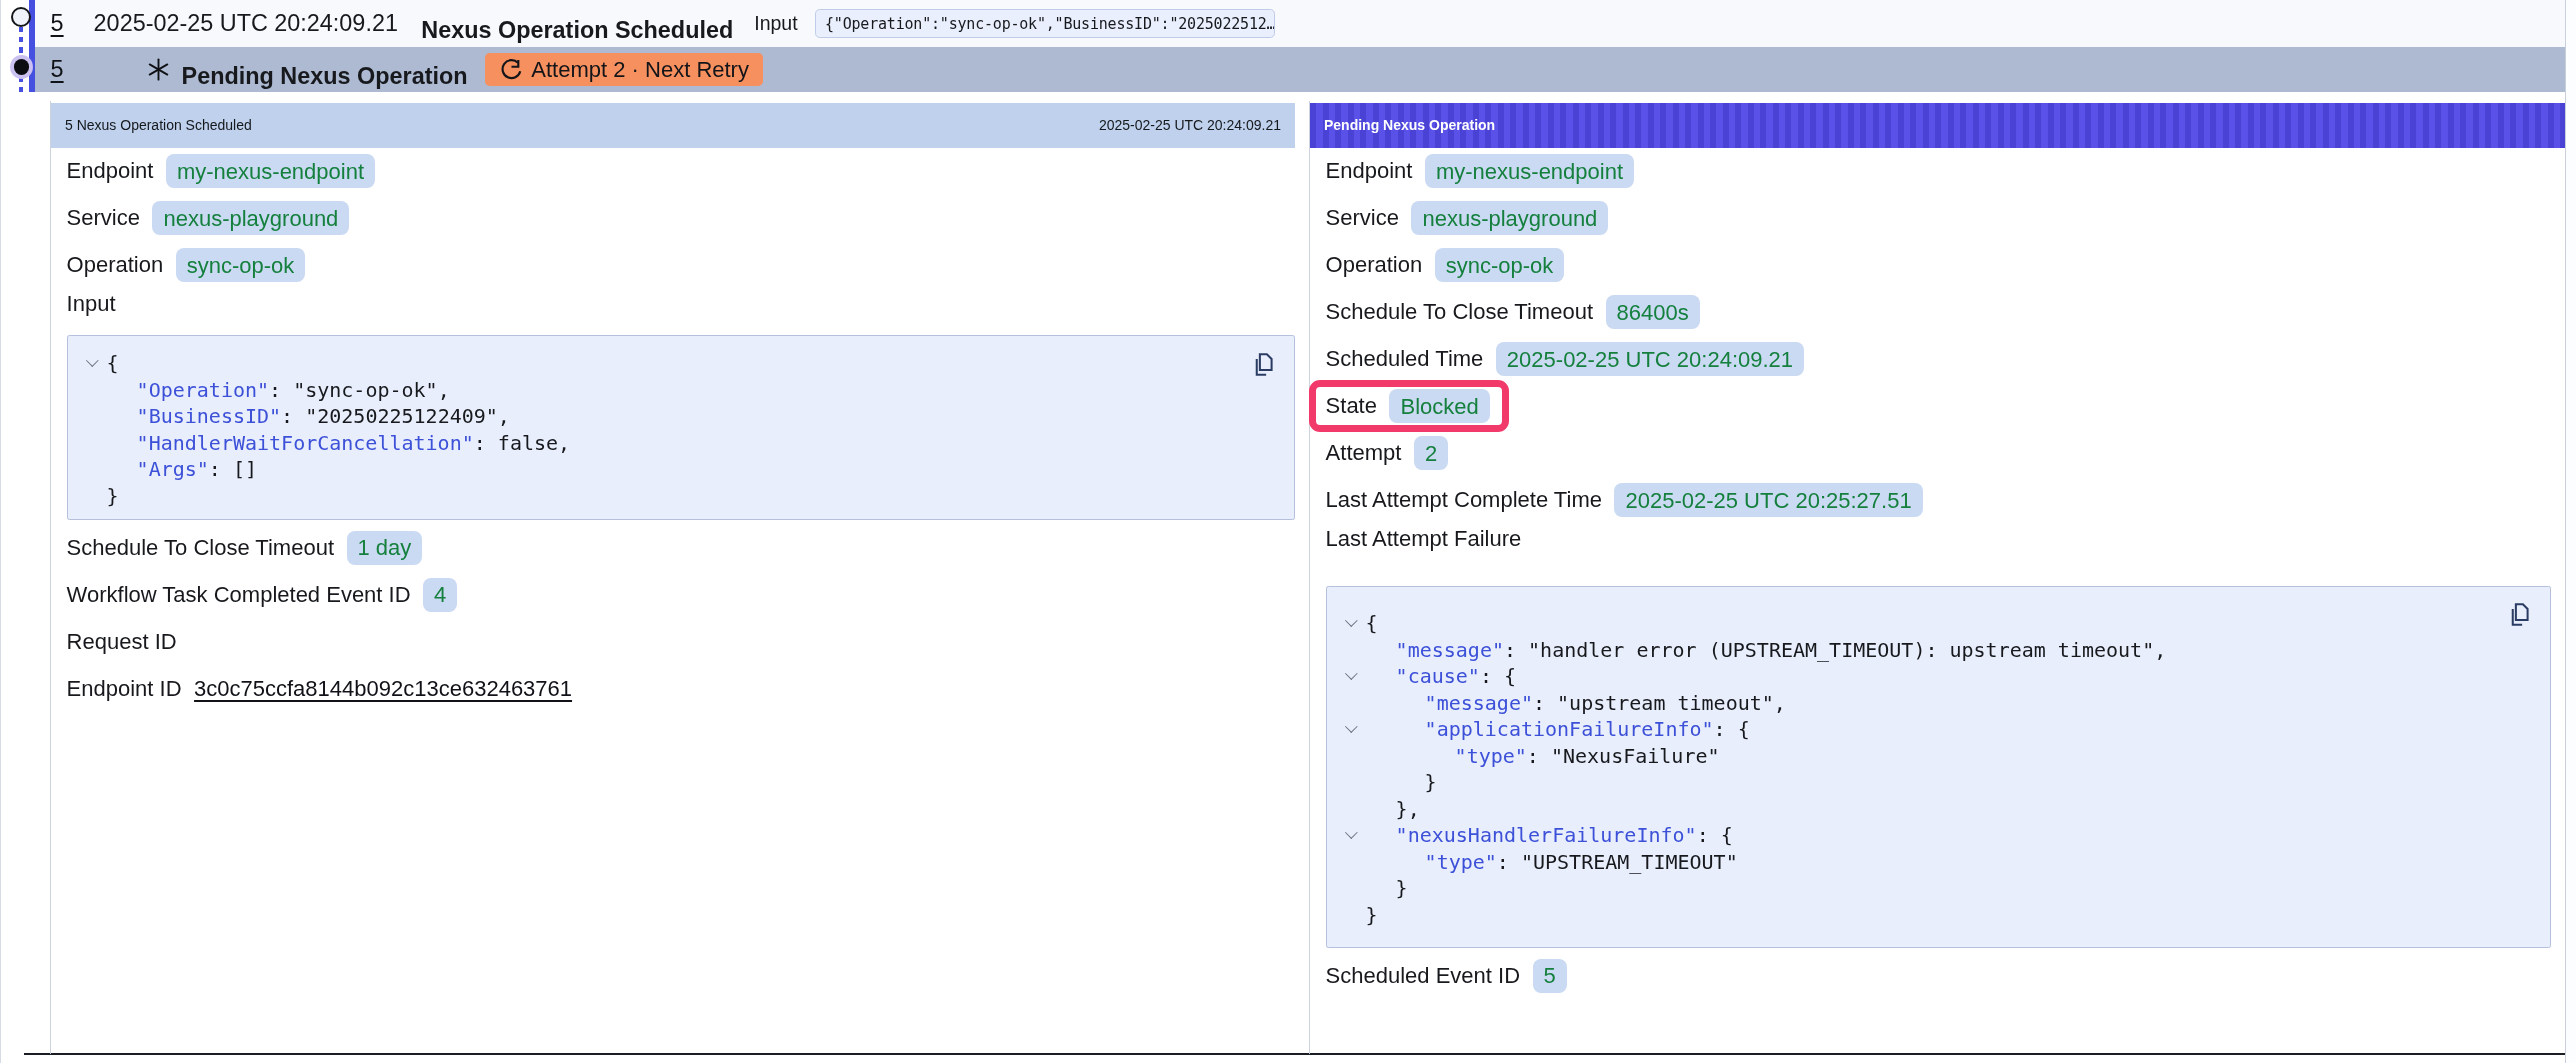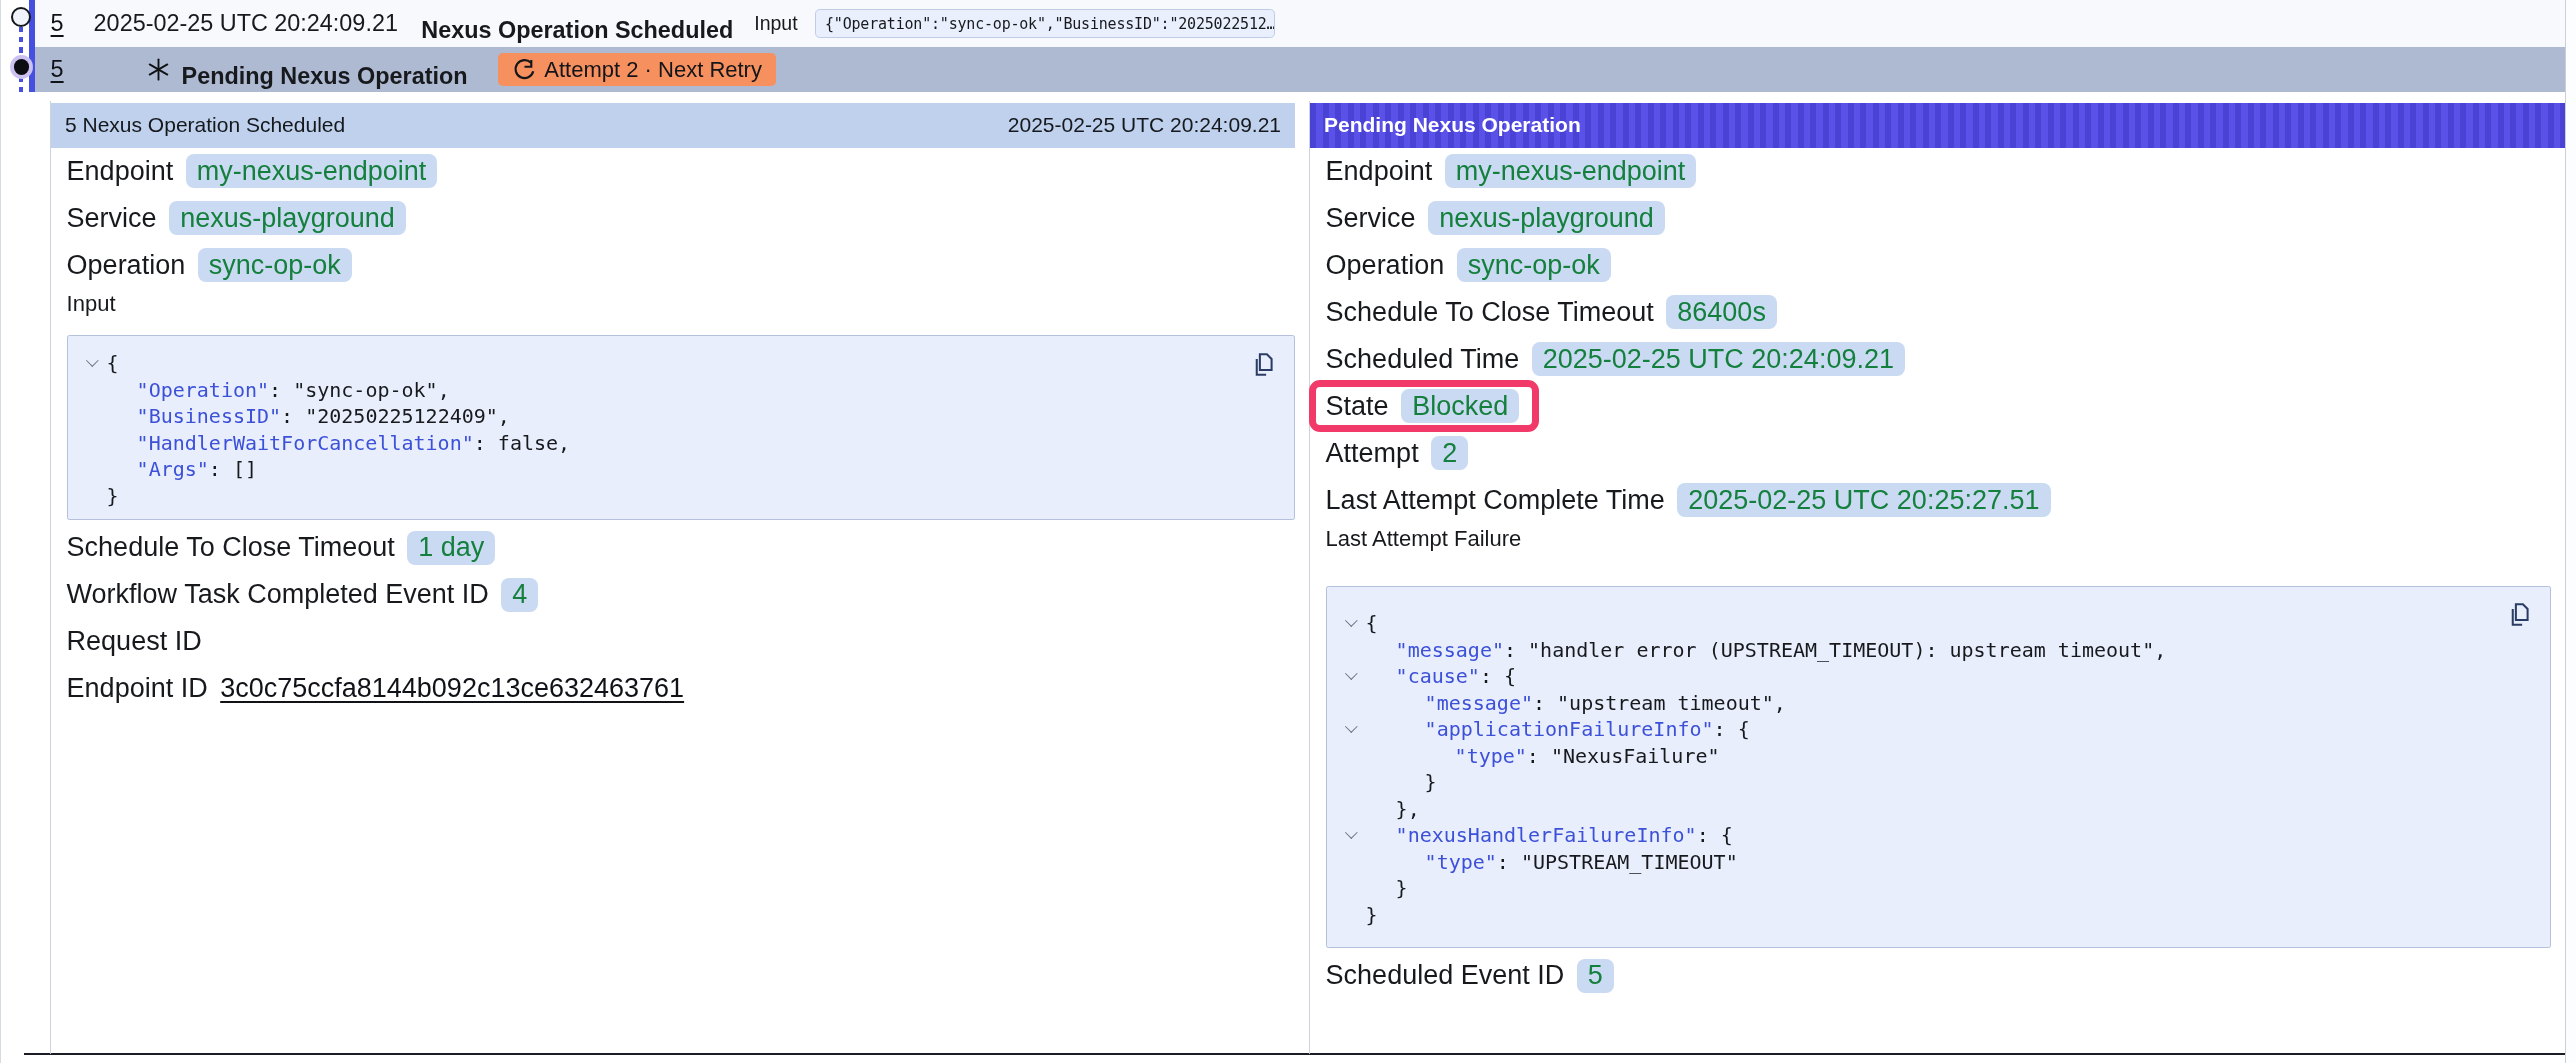--- a/index.html
+++ b/index.html
@@ -19,44 +19,44 @@
   .row1 .evt-name { margin-left:23.4px; }
   .evt-inline-label { margin-left:21px; font-size:19.5px; }
   .evt-chip {
     margin-left:17px; font-family:"DejaVu Sans Mono","Liberation Mono",monospace;
     font-size:15px; letter-spacing:-0.2px; background:#e9effd; border:1.6px solid #c0cce7;
     border-radius:4.7px; padding:4.7px 9.4px; max-width:460px; overflow:hidden; white-space:nowrap;
   }
   .ast-icon { margin-left:82px; display:inline-flex; }
   .row2 .evt-name { margin-left:11px; }
   .badge {
-    margin-left:30px; display:inline-flex; align-items:center; gap:9.4px;
+    margin-left:17px; display:inline-flex; align-items:center; gap:9.4px;
     background:var(--badge); border-radius:4.7px; padding:3.9px 14px; font-size:22px; color:#131519;
   }
   
   .tl-dash { position:absolute; left:18px; top:26.5px; width:3.9px; height:70px;
     background:repeating-linear-gradient(to bottom, var(--accent) 0 5.5px, transparent 5.5px 10px); }
   .tl-open { position:absolute; left:10px; top:7px; width:20px; height:20px; border:2.3px solid #14161a;
     border-radius:50%; background:#f0f3fa; }
   .tl-dot { position:absolute; left:12.5px; top:59px; width:15.6px; height:15.6px; background:#0c0d10;
     border-radius:50%; box-shadow:0 0 0 3.9px #cbc2f2; }
   .tl-bar { position:absolute; left:28px; top:0; width:6.2px; height:92px; background:var(--accent); }
   
   .detail { position:absolute; left:49px; top:101px; width:2516px; height:953px; border-left:1.6px solid #ccd3df; }
   .panel { position:absolute; top:0; height:100%; }
   .panel-left  { left:0; width:1244px; }
   .panel-right { left:1258px; width:1258px; border-left:1.6px solid #ccd3df; }
   .panel-hdr { margin-top:1.6px; height:45px; display:flex; align-items:center;
-    justify-content:space-between; padding:0 14px; font-size:21px; }
+    justify-content:space-between; padding:0 14px; font-size:14px; }
   .panel-left  .panel-hdr { background:var(--hdrleft); color:#15181d; }
   .panel-right .panel-hdr {
     background:repeating-linear-gradient(90deg, var(--stripe1) 0 6.2px, var(--stripe2) 6.2px 12.5px);
     color:#fff; font-weight:700;
   }
-  .field-row { height:47px; display:flex; align-items:center; padding-left:15.6px; font-size:27px; white-space:nowrap; }
+  .field-row { height:47px; display:flex; align-items:center; padding-left:15.6px; font-size:22px; white-space:nowrap; }
   .f-label { margin-right:12.5px; }
   .chip { background:var(--chip); border-radius:8px; padding:4.7px 11px; line-height:25px; color:#15803d; }
   .link-val { text-decoration:underline; text-underline-offset:3.9px; text-decoration-thickness:1.6px; color:#101217; cursor:pointer; }
   .annot { display:inline-flex; align-items:center; border:7px solid var(--annot); border-radius:11px;
     background:#fff; padding:1.6px 12.5px 1.6px 9.4px; margin-left:-16.4px; }
   .block-label { height:31px; display:flex; align-items:center; padding-left:15.6px; font-size:22px; }
   .code { position:relative; margin:15.6px 0 0 15.6px; background:#e8eefc; border:1.6px solid #b5c1dc;
     border-radius:2.3px; font-family:"DejaVu Sans Mono","Liberation Mono",monospace;
     font-size:20px; color:#17191d; padding:14px 22px 9.4px 11px; }
   .panel-left  .code { margin-right:0; }

